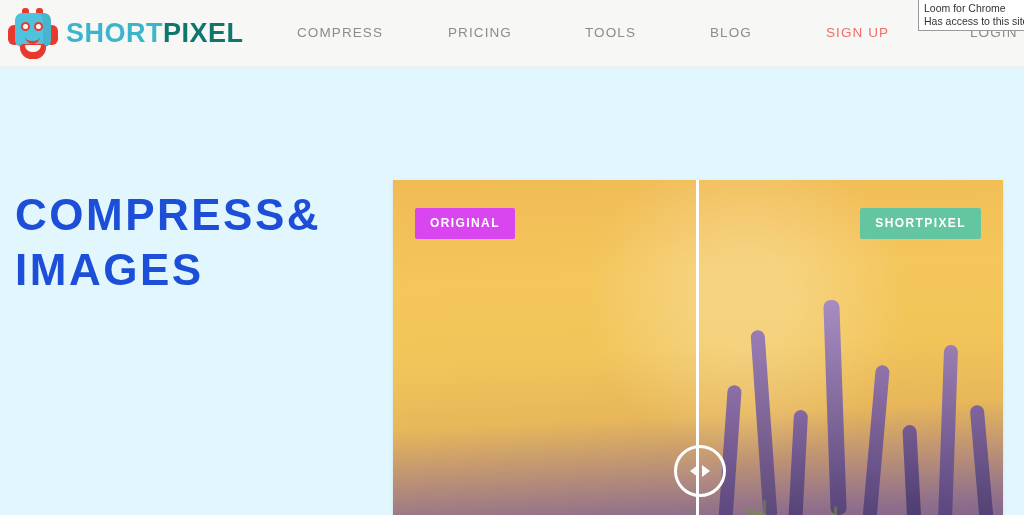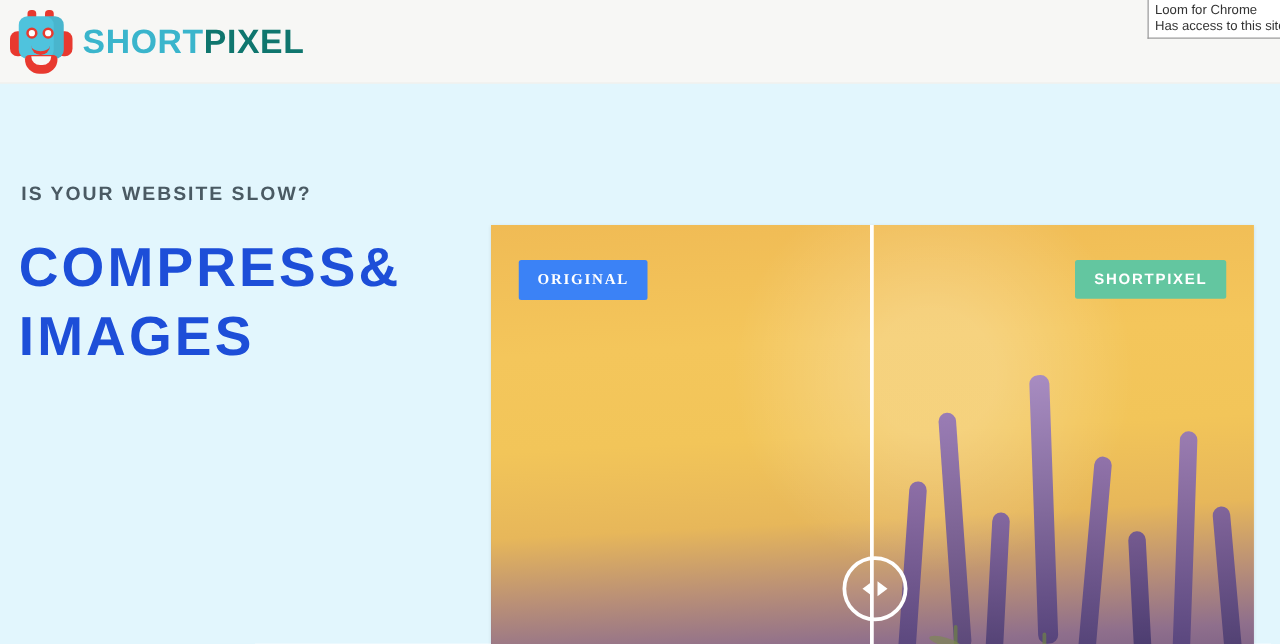--- a/index.html
+++ b/index.html
@@ -183,21 +183,21 @@
   #handle .arw{width:0;height:0;border-top:6px solid transparent;border-bottom:6px solid transparent;}
   #handle .arw.l{border-right:8px solid #ffffff;}
   #handle .arw.r{border-left:8px solid #ffffff;}
 
   
   .imglabel{
     position:absolute;top:28px;padding:8px 15px 9px 15px;
     font-size:12px;font-weight:bold;letter-spacing:1.4px;color:#ffffff;
     border-radius:2px;z-index:12;white-space:nowrap;
   }
-  #label-original{left:22px;background:#3b82f6;font-family:Liberation Serif, serif;}
+  #label-original{left:22px;background:#d946ef;}
   #label-shortpixel{right:22px;background:#63c6a0;}
 </style>
 </head>
 <body>
 
 <div id="header">
 
   <div id="logo">
     <div class="robot">
       <div class="antenna l"></div>
@@ -206,31 +206,38 @@
         <div class="ear r"></div>
       <div class="head"></div>
       <div class="eye l"></div>
         <div class="eye r"></div>
       <div class="smile"></div>
       <div class="chin"></div>
     </div>
     <div id="logo-text"><span class="short">SHORT</span><span class="pixel">PIXEL</span></div>
   </div>
 
+  <div id="nav">
+    <div class="navitem" id="nav-compress">COMPRESS</div>
+    <div class="navitem" id="nav-pricing">PRICING</div>
+    <div class="navitem" id="nav-tools">TOOLS</div>
+    <div class="navitem" id="nav-blog">BLOG</div>
+    <div class="navitem accent" id="nav-signup">SIGN UP</div>
+    <div class="navitem" id="nav-login">LOGIN</div>
+  </div>
 
   <div id="loom-tip">
     <div>Loom for Chrome</div>
     <div>Has access to this site</div>
   </div>
 
 </div>
 
 <div id="hero">
 
-  <div id="tagline">IS YOUR WEBSITE SLOW?</div>
 
   <div id="headline">
     <div>COMPRESS&amp;</div>
     <div>IMAGES</div>
   </div>
 
 
   <div id="compare">
 
     <div class="photo" id="photo-left">

